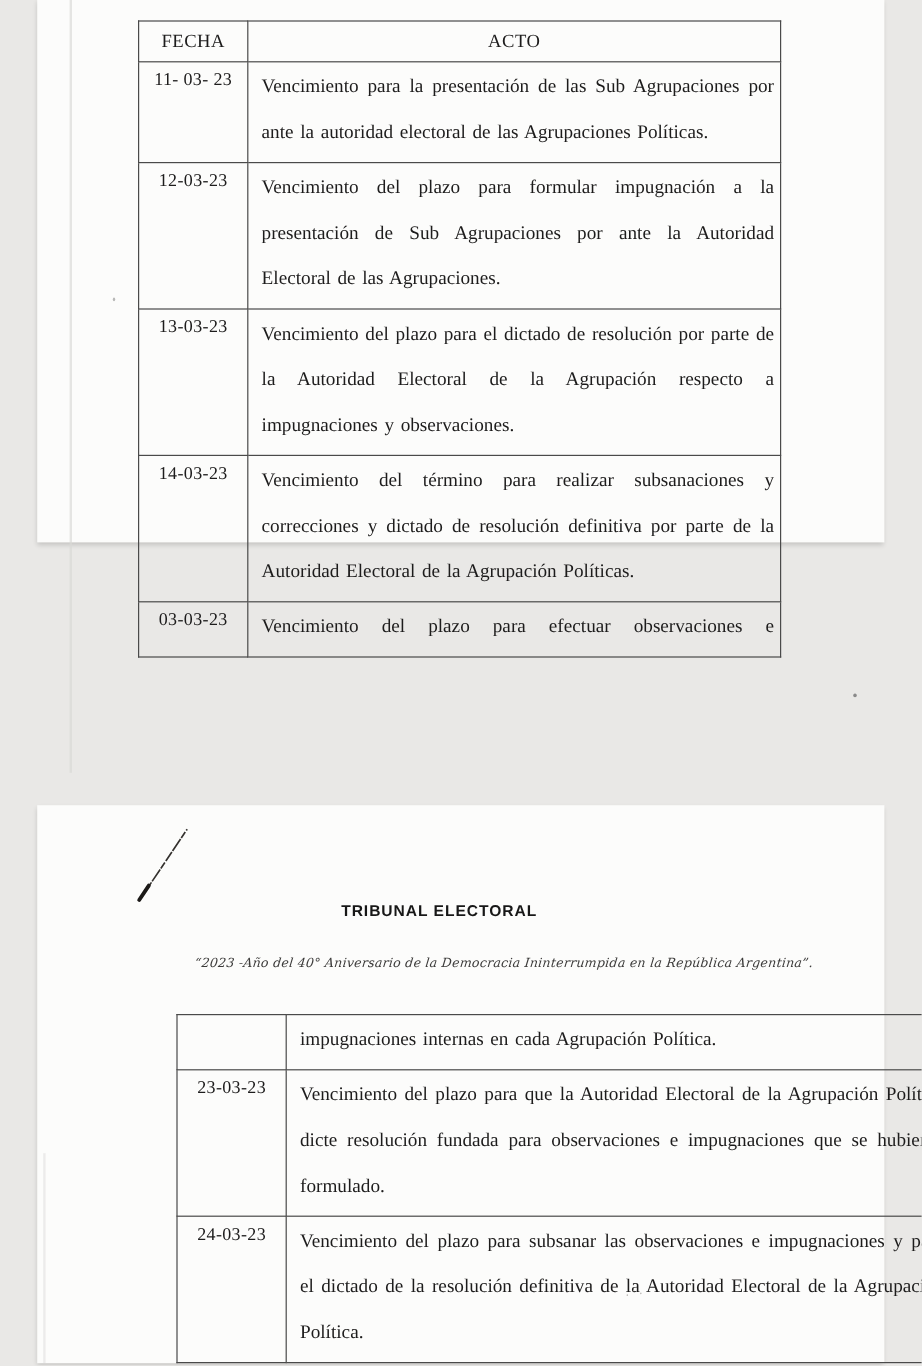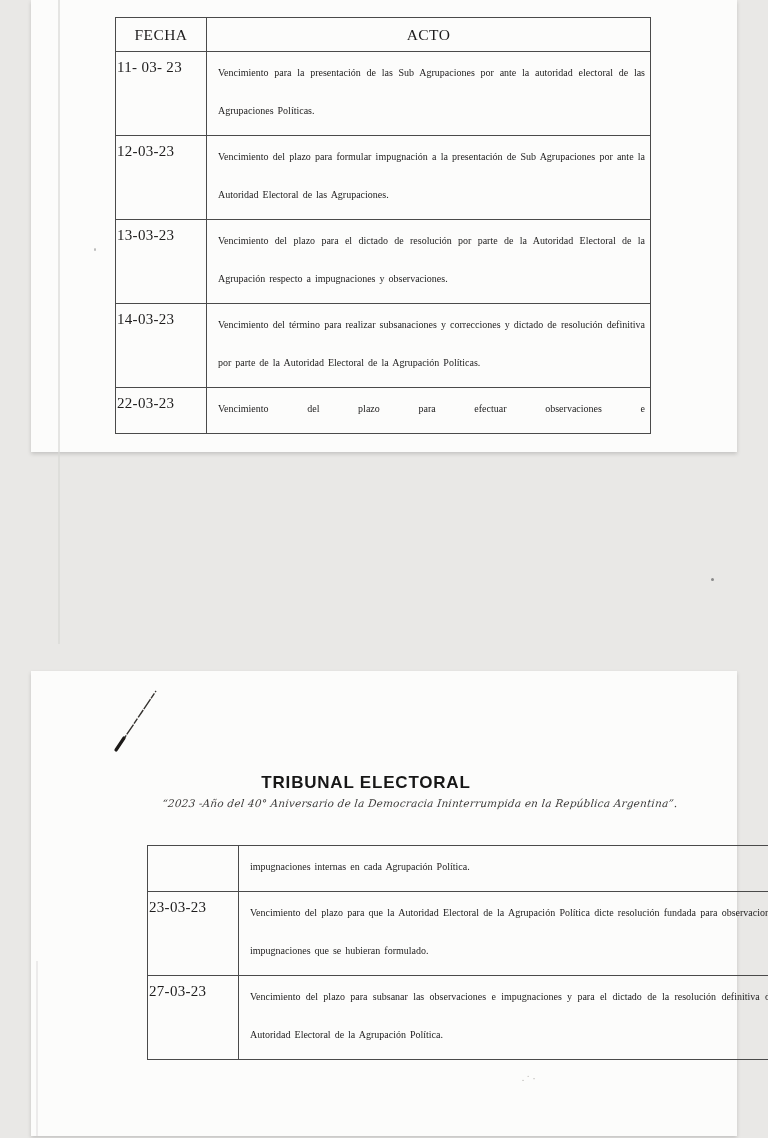--- a/index.html
+++ b/index.html
@@ -44,37 +44,37 @@
     border:1px solid var(--border);
     vertical-align:top;
     font-weight:normal;
   }
   .col-fecha{width:91px;}
   .doc-table th{
     height:34px;text-align:center;vertical-align:middle;
     font-size:15.5px;letter-spacing:.4px;padding:0 2px;
   }
   td.fecha-cell{
-    text-align:left;font-size:15px;letter-spacing:.3px;
+    text-align:center;font-size:15px;letter-spacing:.3px;
     padding-top:7px;
   }
   td.acto-cell{
-    font-size:10px;line-height:38px;
+    font-size:16px;line-height:38px;
     text-align:justify;
     padding:2px 5px 5px 11px;
     word-spacing:1.5px;
   }
   td.acto-cell.justify-last{text-align-last:justify;}
 
   
   .letterhead-title{
-    position:absolute;top:102px;left:0;width:calc(100% - 36px);
+    position:absolute;top:80px;left:0;width:calc(100% - 36px);
     text-align:center;
     font-family:"Liberation Sans", sans-serif;
-    font-weight:bold;font-size:17px;letter-spacing:.8px;
+    font-weight:bold;font-size:13px;letter-spacing:.8px;
     color:#171717;
   }
   .letterhead-subtitle{
     position:absolute;top:126px;left:72px;width:calc(100% - 72px);
     text-align:center;
     font-family:"DejaVu Serif", serif;
     font-style:italic;font-size:10.5px;letter-spacing:.2px;
     color:#3c3b3a;
     transform:skewX(-6deg);
   }
@@ -112,21 +112,21 @@
       </tr>
       <tr>
         <td class="fecha-cell">13-03-23</td>
         <td class="acto-cell">Vencimiento del plazo para el dictado de resolución por parte de la Autoridad Electoral de la Agrupación respecto a impugnaciones y observaciones.</td>
       </tr>
       <tr>
         <td class="fecha-cell">14-03-23</td>
         <td class="acto-cell">Vencimiento del término para realizar subsanaciones y correcciones y dictado de resolución definitiva por parte de la Autoridad Electoral de la Agrupación Políticas.</td>
       </tr>
       <tr>
-        <td class="fecha-cell">22-03-23</td>
+        <td class="fecha-cell">03-03-23</td>
         <td class="acto-cell justify-last">Vencimiento del plazo para efectuar observaciones e</td>
       </tr>
     </tbody>
   </table>
 </div>
 
 <div class="page" id="page2">
   <div class="scan-streak" id="streak2"></div>
 
   <svg class="pen-mark" viewBox="0 0 90 80">
@@ -145,20 +145,20 @@
     <tbody>
       <tr>
         <td class="fecha-cell"></td>
         <td class="acto-cell">impugnaciones internas en cada Agrupación Política.</td>
       </tr>
       <tr>
         <td class="fecha-cell">23-03-23</td>
         <td class="acto-cell">Vencimiento del plazo para que la Autoridad Electoral de la Agrupación Política dicte resolución fundada para observaciones e impugnaciones que se hubieran formulado.</td>
       </tr>
       <tr>
-        <td class="fecha-cell">27-03-23</td>
+        <td class="fecha-cell">24-03-23</td>
         <td class="acto-cell">Vencimiento del plazo para subsanar las observaciones e impugnaciones y para el dictado de la resolución definitiva de la Autoridad Electoral de la Agrupación Política.</td>
       </tr>
     </tbody>
   </table>
 
   <div class="smudge" style="left:490px;top:402px;">·˙·</div>
 </div>
 
 </body></html>

